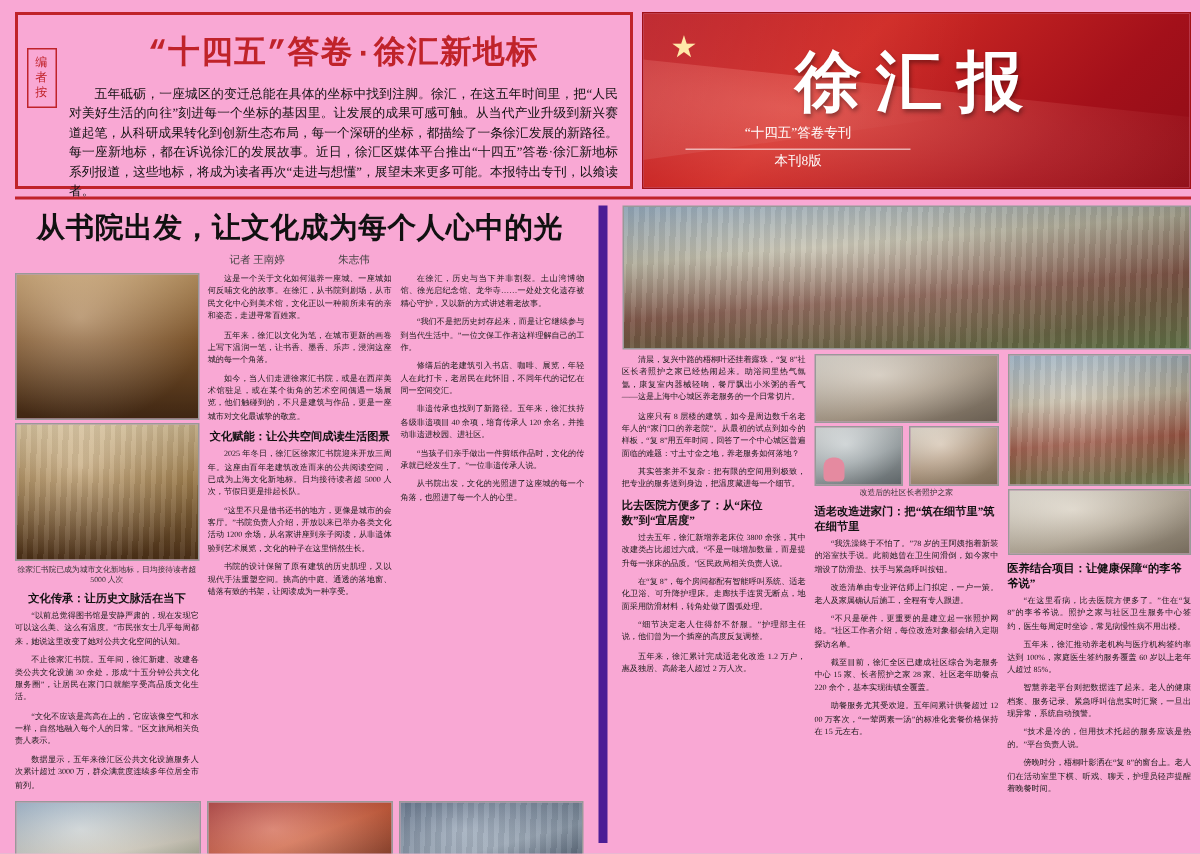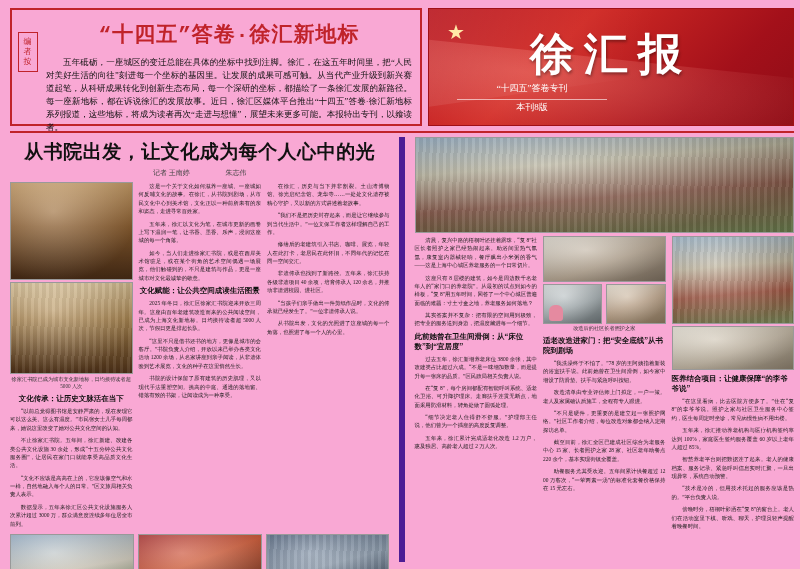--- a/index.html
+++ b/index.html
@@ -294,42 +294,42 @@
         <div class="glow"></div>
           <div class="bars"></div>
       </div>
 
       <div class="cols">
 
         <div class="col">
           <p class="txt">清晨，复兴中路的梧桐叶还挂着露珠，“复 8”社区长者照护之家已经热闹起来。助浴间里热气氤氲，康复室内器械轻响，餐厅飘出小米粥的香气——这是上海中心城区养老服务的一个日常切片。</p>
           <p class="txt">这座只有 8 层楼的建筑，如今是周边数千名老年人的“家门口的养老院”。从最初的试点到如今的样板，“复 8”用五年时间，回答了一个中心城区普遍面临的难题：寸土寸金之地，养老服务如何落地？</p>
           <p class="txt">其实答案并不复杂：把有限的空间用到极致，把专业的服务送到身边，把温度藏进每一个细节。</p>
-          <div class="subhead left-al">此前她曾在卫生间滑倒：从“床位数”到“宜居度”</div>
+          <div class="subhead left-al">比去医院方便多了：从“床位数”到“宜居度”</div>
           <p class="txt">过去五年，徐汇新增养老床位 3800 余张，其中改建类占比超过六成。“不是一味增加数量，而是提升每一张床的品质。”区民政局相关负责人说。</p>
           <p class="txt">在“复 8”，每个房间都配有智能呼叫系统、适老化卫浴、可升降护理床。走廊扶手连贯无断点，地面采用防滑材料，转角处做了圆弧处理。</p>
           <p class="txt">“细节决定老人住得舒不舒服。”护理部主任说，他们曾为一个插座的高度反复调整。</p>
           <p class="txt">五年来，徐汇累计完成适老化改造 1.2 万户，惠及独居、高龄老人超过 2 万人次。</p>
         </div>
 
         <div class="col">
           <div class="photo ph-room" style="height:46px">
               <div class="glow"></div>
             </div>
           <div class="imgrow">
             <div class="photo ph-bath" style="height:40px;flex:1">
                 <div class="glow"></div>
                 <div class="pink-chair"></div>
               </div>
             <div class="photo ph-lounge" style="height:40px;flex:1">
                 <div class="glow"></div>
               </div>
           </div>
           <div class="cap">改造后的社区长者照护之家</div>
-          <div class="subhead left-al">适老改造进家门：把“安全底线”从书院到剧场</div>
+          <div class="subhead left-al">适老改造进家门：把“筑在细节里”筑在细节里</div>
           <p class="txt">“我洗澡终于不怕了。”78 岁的王阿姨指着新装的浴室扶手说。此前她曾在卫生间滑倒，如今家中增设了防滑垫、扶手与紧急呼叫按钮。</p>
           <p class="txt">改造清单由专业评估师上门拟定，一户一策。老人及家属确认后施工，全程有专人跟进。</p>
           <p class="txt">“不只是硬件，更重要的是建立起一张照护网络。”社区工作者介绍，每位改造对象都会纳入定期探访名单。</p>
           <p class="txt">截至目前，徐汇全区已建成社区综合为老服务中心 15 家、长者照护之家 28 家、社区老年助餐点 220 余个，基本实现街镇全覆盖。</p>
           <p class="txt">助餐服务尤其受欢迎。五年间累计供餐超过 1200 万客次，“一荤两素一汤”的标准化套餐价格保持在 15 元左右。</p>
         </div>
 
         <div class="col">
           <div class="photo ph-estate" style="height:88px">
               <div class="glow"></div>

